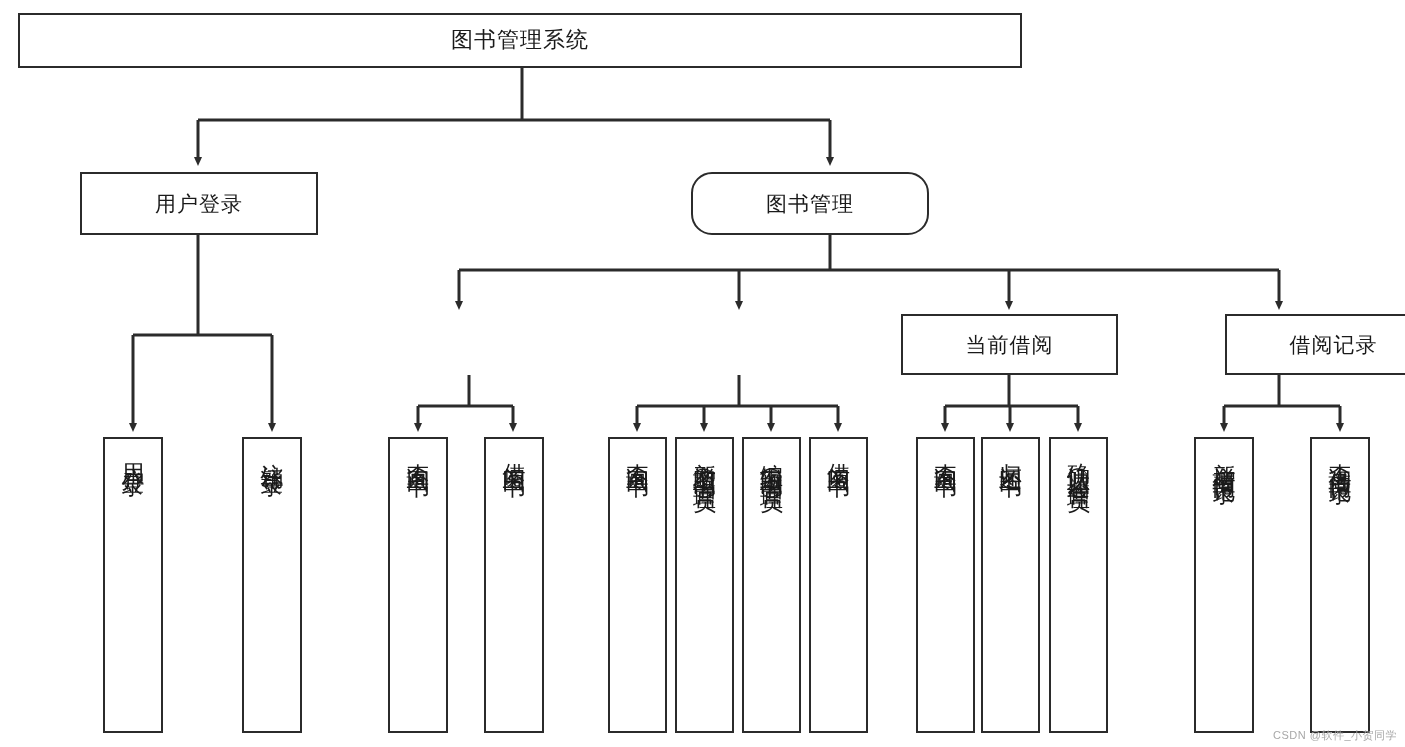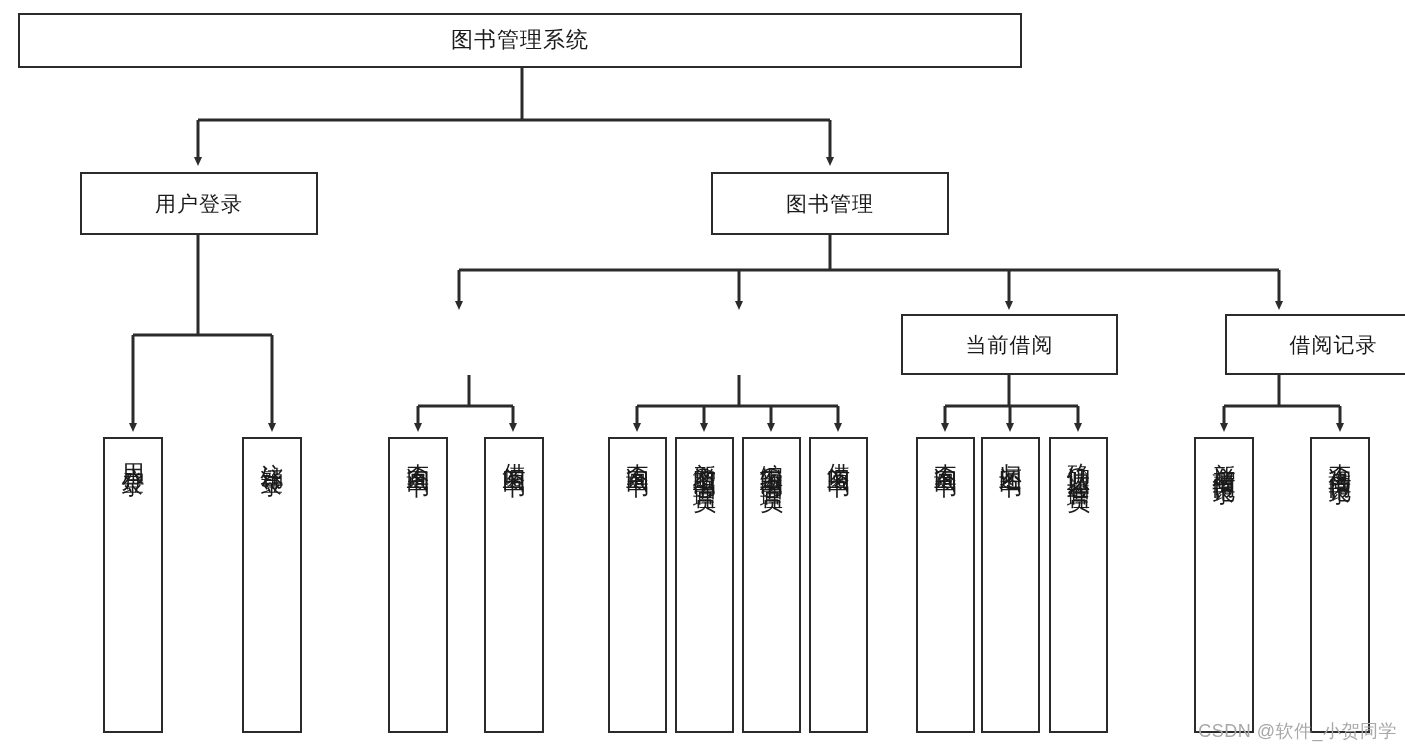--- a/index.html
+++ b/index.html
@@ -52,21 +52,21 @@
     font-size:23px;
     line-height:1.08;
     letter-spacing:4px;
     white-space:nowrap;
     display:block;
   }
   #watermark{
     position:absolute;
     right:8px;
     bottom:4px;
-    font-size:18px;
+    font-size:11px;
     color:#a8a8a8;
     letter-spacing:0.5px;
     z-index:5;
     white-space:nowrap;
   }
 </style>
 </head>
 <body>
 
 <div id="canvas">
@@ -122,21 +122,21 @@
     </g>
   </svg>
 
   <div class="node root h-label" style="left:18px;top:13px;width:1004px;height:55px;">
     <span>图书管理系统</span>
   </div>
 
   <div class="node h-label" style="left:80px;top:172px;width:238px;height:63px;">
     <span>用户登录</span>
   </div>
-  <div class="node h-label" style="left:711px;top:172px;width:238px;height:63px;">
+  <div class="node h-label" style="left:691px;top:172px;width:238px;height:63px;border-radius:21px;">
     <span>图书管理</span>
   </div>
 
   <div class="node h-label" style="left:901px;top:314px;width:217px;height:61px;">
     <span>当前借阅</span>
   </div>
   <div class="node h-label" style="left:1225px;top:314px;width:217px;height:61px;">
     <span>借阅记录</span>
   </div>
 

